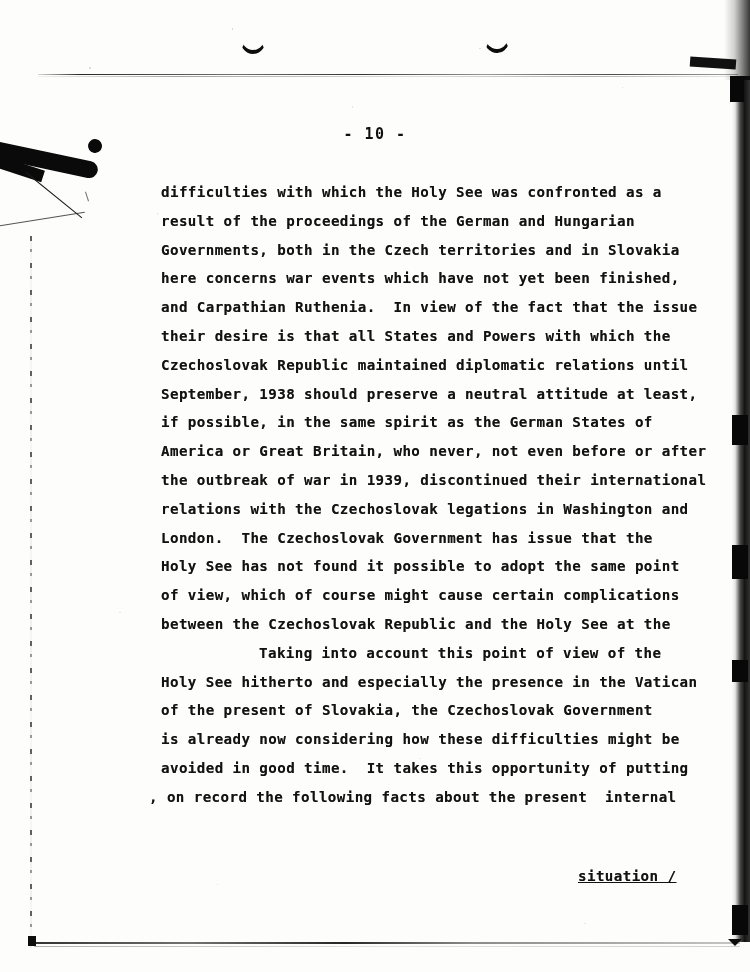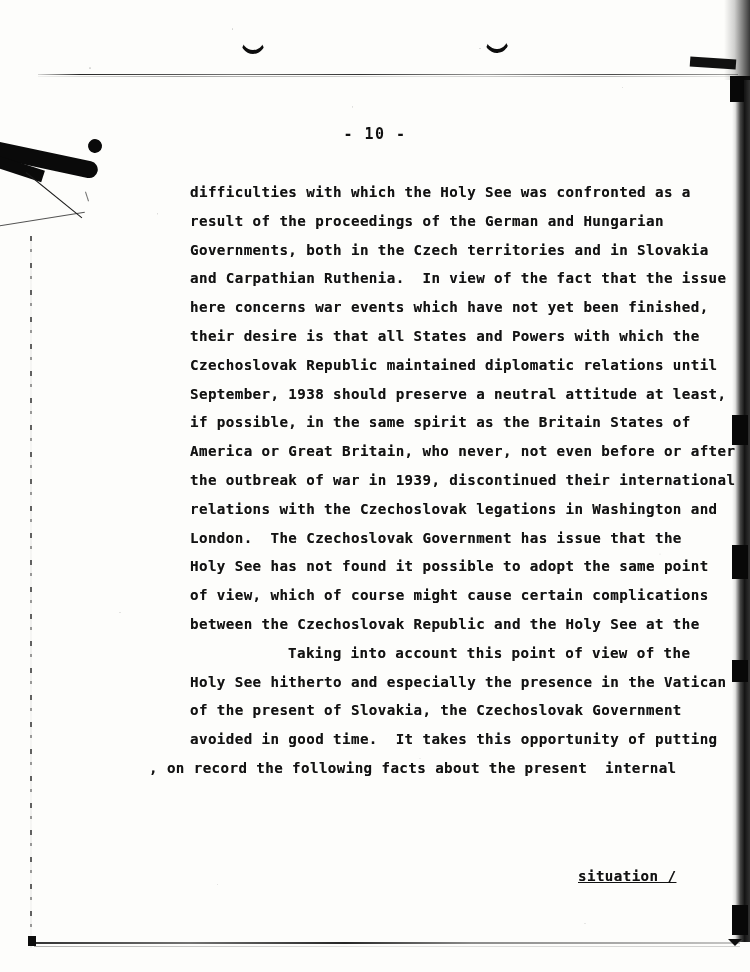--- a/index.html
+++ b/index.html
@@ -255,21 +255,20 @@
   }
 
   .line {
     font-size: 14.2px;
     font-weight: 700;
     line-height: 28.8px;
     letter-spacing: .4px;
     color: #121212;
     white-space: pre;
     text-shadow: 0 0 .6px rgba(0,0,0,.45);
-    margin-left: 29px;
   }
 
   .line.indent { padding-left: 98px; }
   .line.outdent { margin-left: -12px; }
 
   #closing-line {
     position: absolute;
     left: 578px;
     top: 868px;
     font-size: 14.2px;
@@ -319,36 +318,37 @@
   <div id="bottom-left-tick" class="artifact"></div>
 
   <div id="sheet">
 
     <div id="page-number">- 10 -</div>
 
     <div id="body-text">
         <div class="line">difficulties with which the Holy See was confronted as a</div>
         <div class="line">result of the proceedings of the German and Hungarian</div>
         <div class="line">Governments, both in the Czech territories and in Slovakia</div>
+        <div class="line">here concerns war events which have not yet been finished,</div>
         <div class="line">and Carpathian Ruthenia.  In view of the fact that the issue</div>
-        <div class="line">here concerns war events which have not yet been finished,</div>
         <div class="line">their desire is that all States and Powers with which the</div>
         <div class="line">Czechoslovak Republic maintained diplomatic relations until</div>
         <div class="line">September, 1938 should preserve a neutral attitude at least,</div>
-        <div class="line">if possible, in the same spirit as the Britain States of</div>
+        <div class="line">if possible, in the same spirit as the German States of</div>
         <div class="line">America or Great Britain, who never, not even before or after</div>
         <div class="line">the outbreak of war in 1939, discontinued their international</div>
         <div class="line">relations with the Czechoslovak legations in Washington and</div>
         <div class="line">London.  The Czechoslovak Government has issue that the</div>
         <div class="line">Holy See has not found it possible to adopt the same point</div>
         <div class="line">of view, which of course might cause certain complications</div>
         <div class="line">between the Czechoslovak Republic and the Holy See at the</div>
         <div class="line indent">Taking into account this point of view of the</div>
         <div class="line">Holy See hitherto and especially the presence in the Vatican</div>
         <div class="line">of the present of Slovakia, the Czechoslovak Government</div>
+        <div class="line">is already now considering how these difficulties might be</div>
         <div class="line">avoided in good time.  It takes this opportunity of putting</div>
         <div class="line outdent">, on record the following facts about the present  internal</div>
       </div>
 
     <div id="closing-line">situation /</div>
 
   </div>
 
 </div>
 

